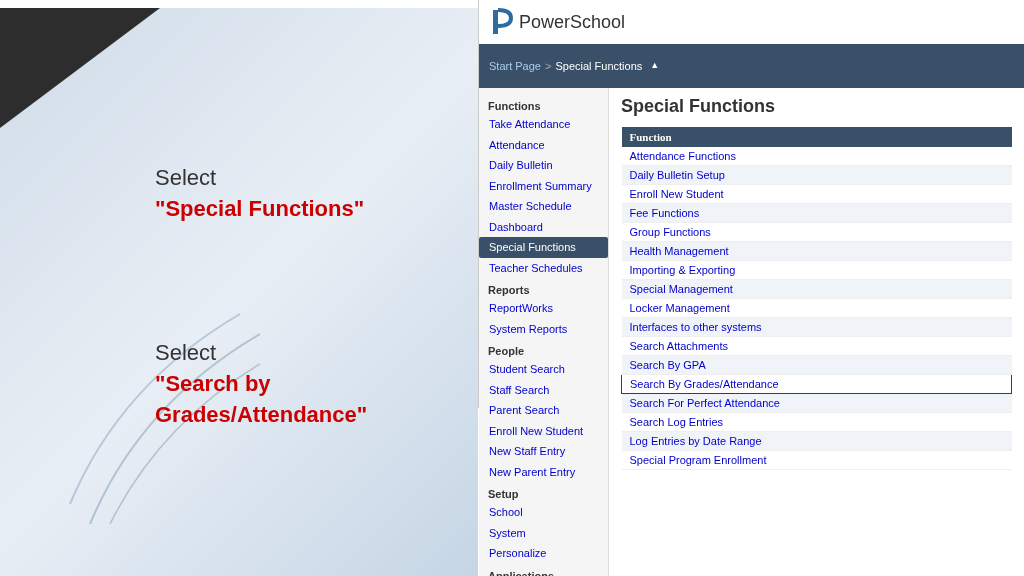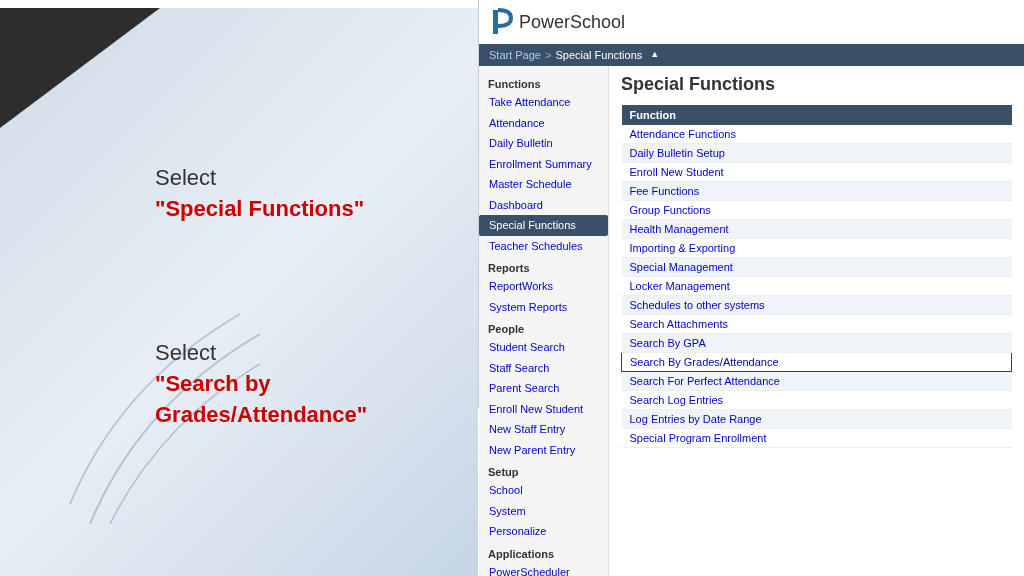--- a/index.html
+++ b/index.html
@@ -98,21 +98,21 @@
       font-size: 18px;
       color: #333;
       font-weight: normal;
     }
 
     
     .breadcrumb-bar {
       background: #3a5068;
       color: #fff;
       font-size: 11px;
-      padding: 5px 10px;
+      padding: 16px 10px;
       display: flex;
       align-items: center;
       gap: 4px;
     }
     .breadcrumb-bar a {
       color: #aaccee;
       text-decoration: none;
     }
     .breadcrumb-separator { color: #aaa; }
 
@@ -168,20 +168,21 @@
       width: 100%;
       border-collapse: collapse;
       font-size: 11px;
     }
     .sf-table th {
       background: #3a5068;
       color: #fff;
       padding: 4px 8px;
       text-align: left;
       font-weight: bold;
+      font-family: Liberation Serif, serif;
     }
     .sf-table td {
       padding: 3px 8px;
       color: #0000cc;
       cursor: pointer;
       border-bottom: 1px solid #eee;
     }
     .sf-table tr:nth-child(even) td { background: #f0f4f8; }
     .sf-table tr:nth-child(odd) td { background: #fff; }
     .sf-table tr.circled-row td {
@@ -310,21 +311,21 @@
             <tr>
               <td>Importing &amp; Exporting</td>
             </tr>
             <tr>
               <td>Special Management</td>
             </tr>
             <tr>
               <td>Locker Management</td>
             </tr>
             <tr>
-              <td>Schedules to other systems</td>
+              <td>Interfaces to other systems</td>
             </tr>
             <tr>
               <td>Search Attachments</td>
             </tr>
             <tr>
               <td>Search By GPA</td>
             </tr>
             <tr class="circled-row">
               <td style="border: 1.5px solid rgb(204, 0, 0); border-radius: 8px;">Search By Grades/Attendance</td>
             </tr>

